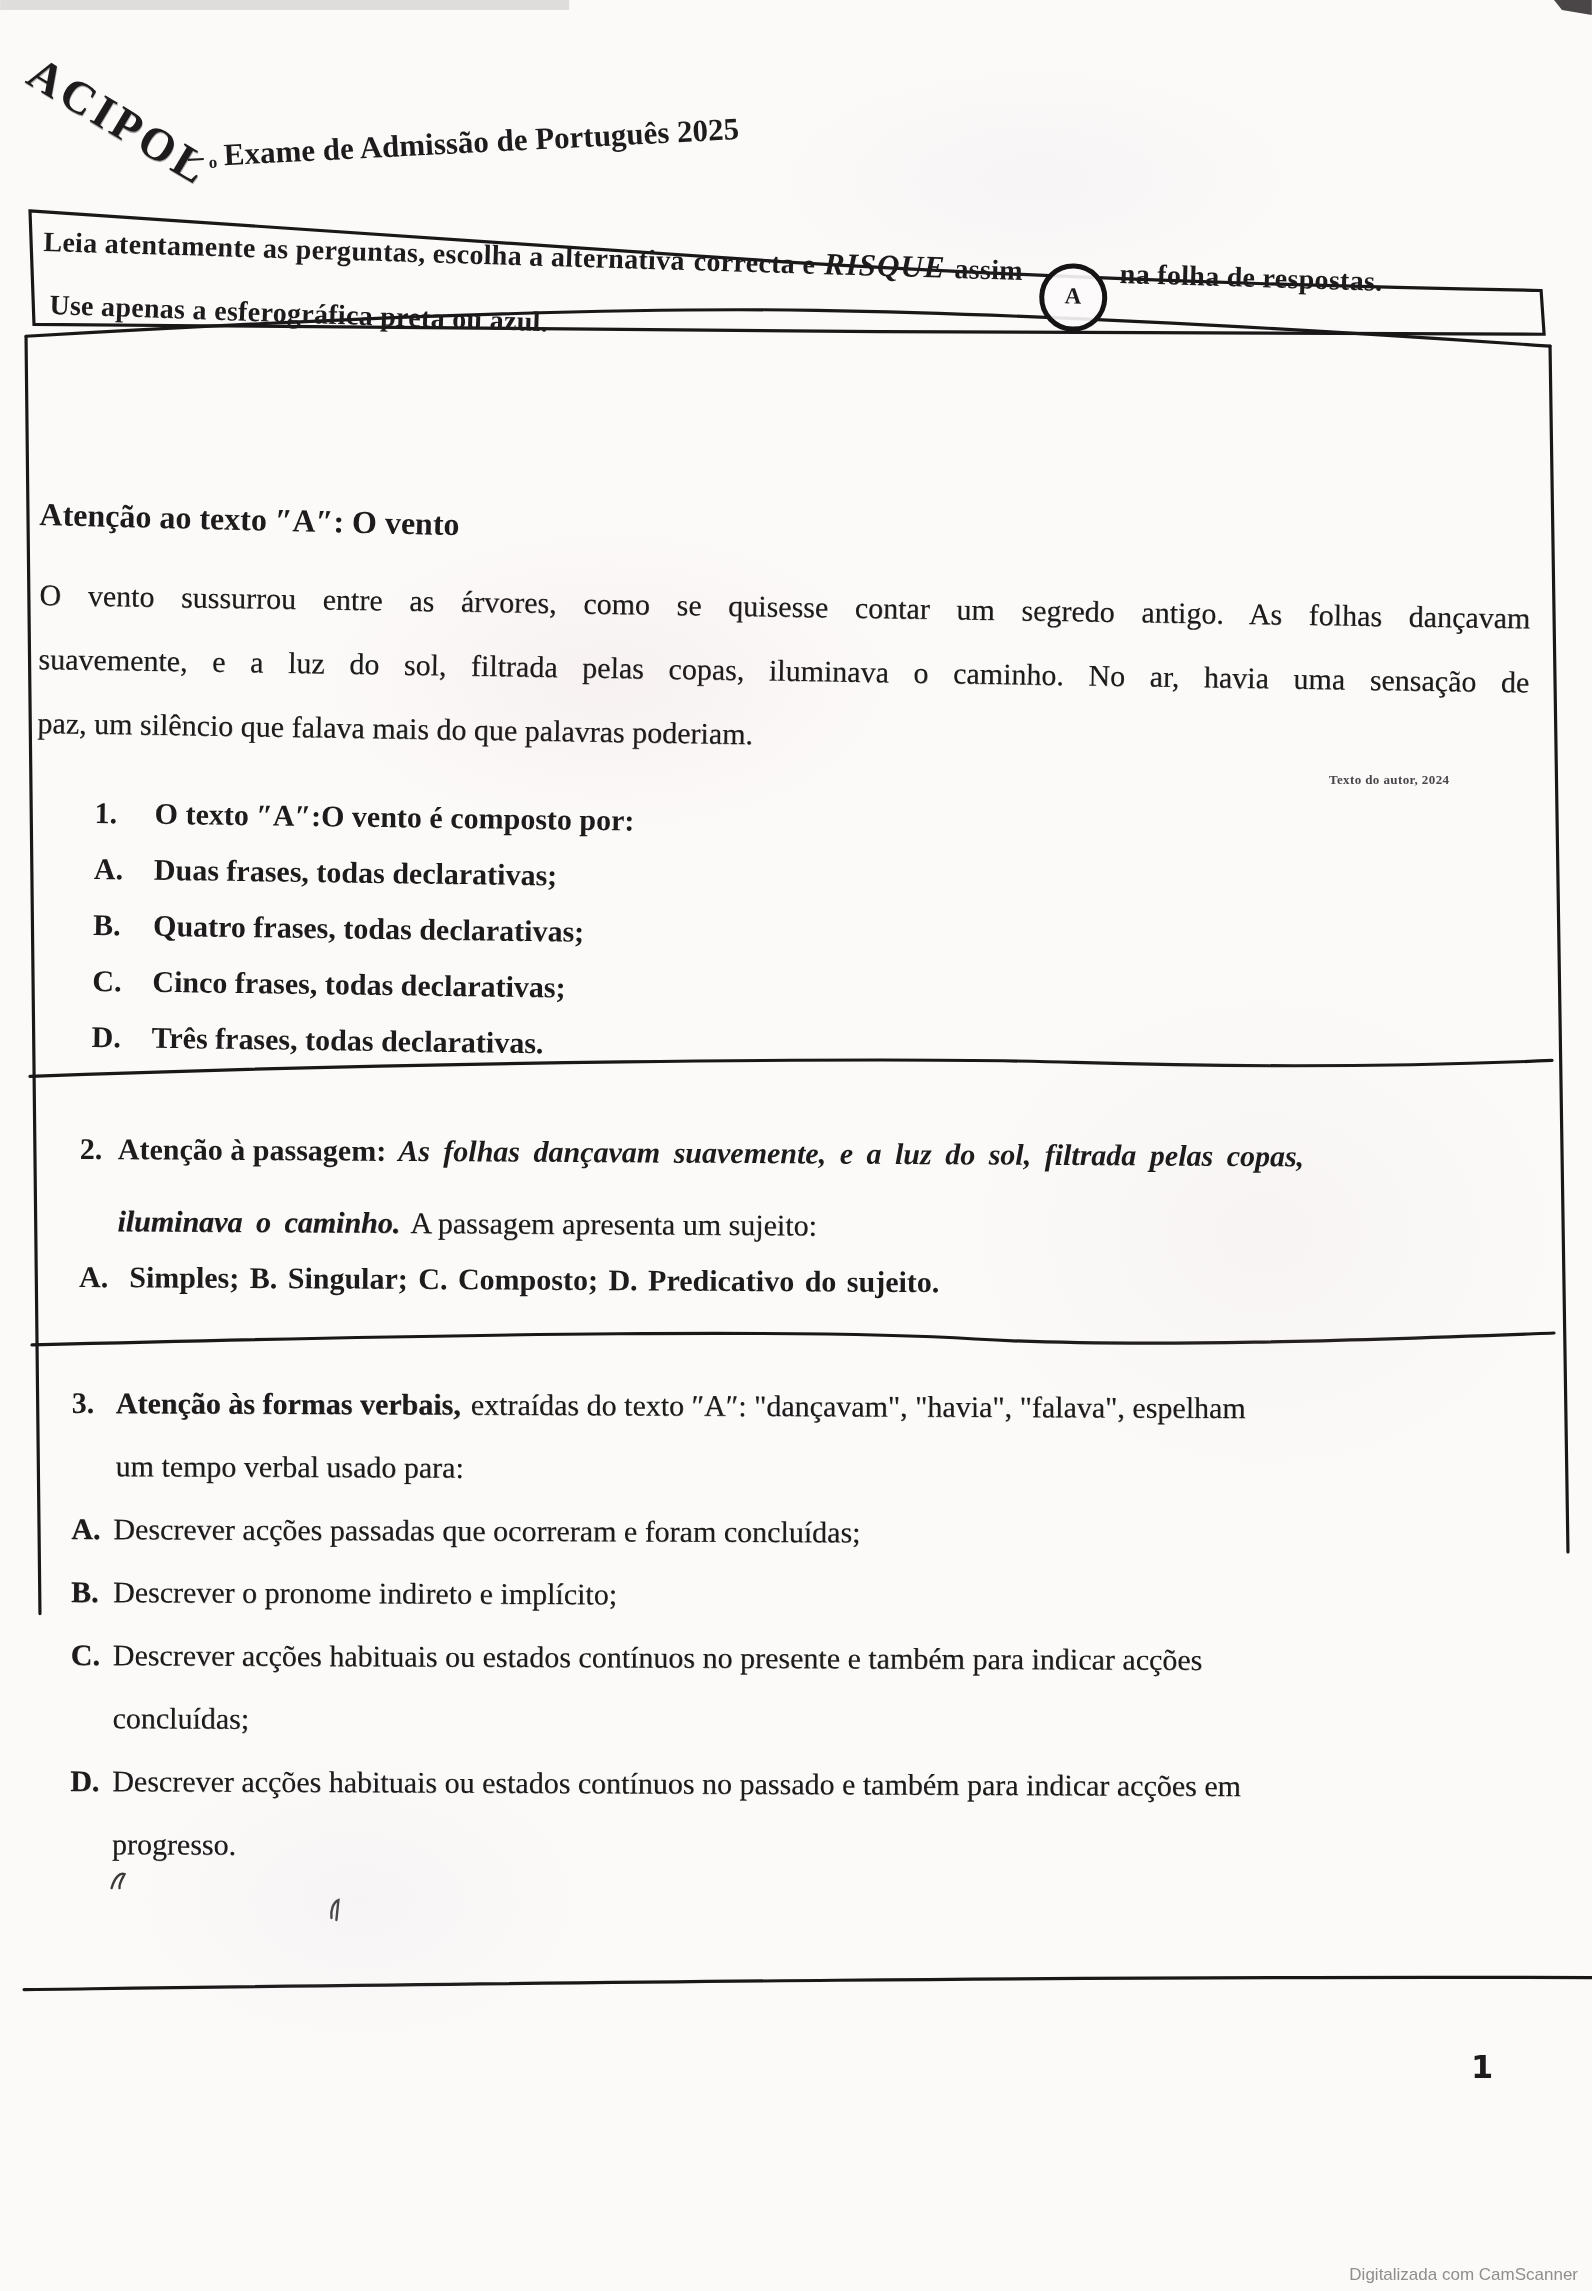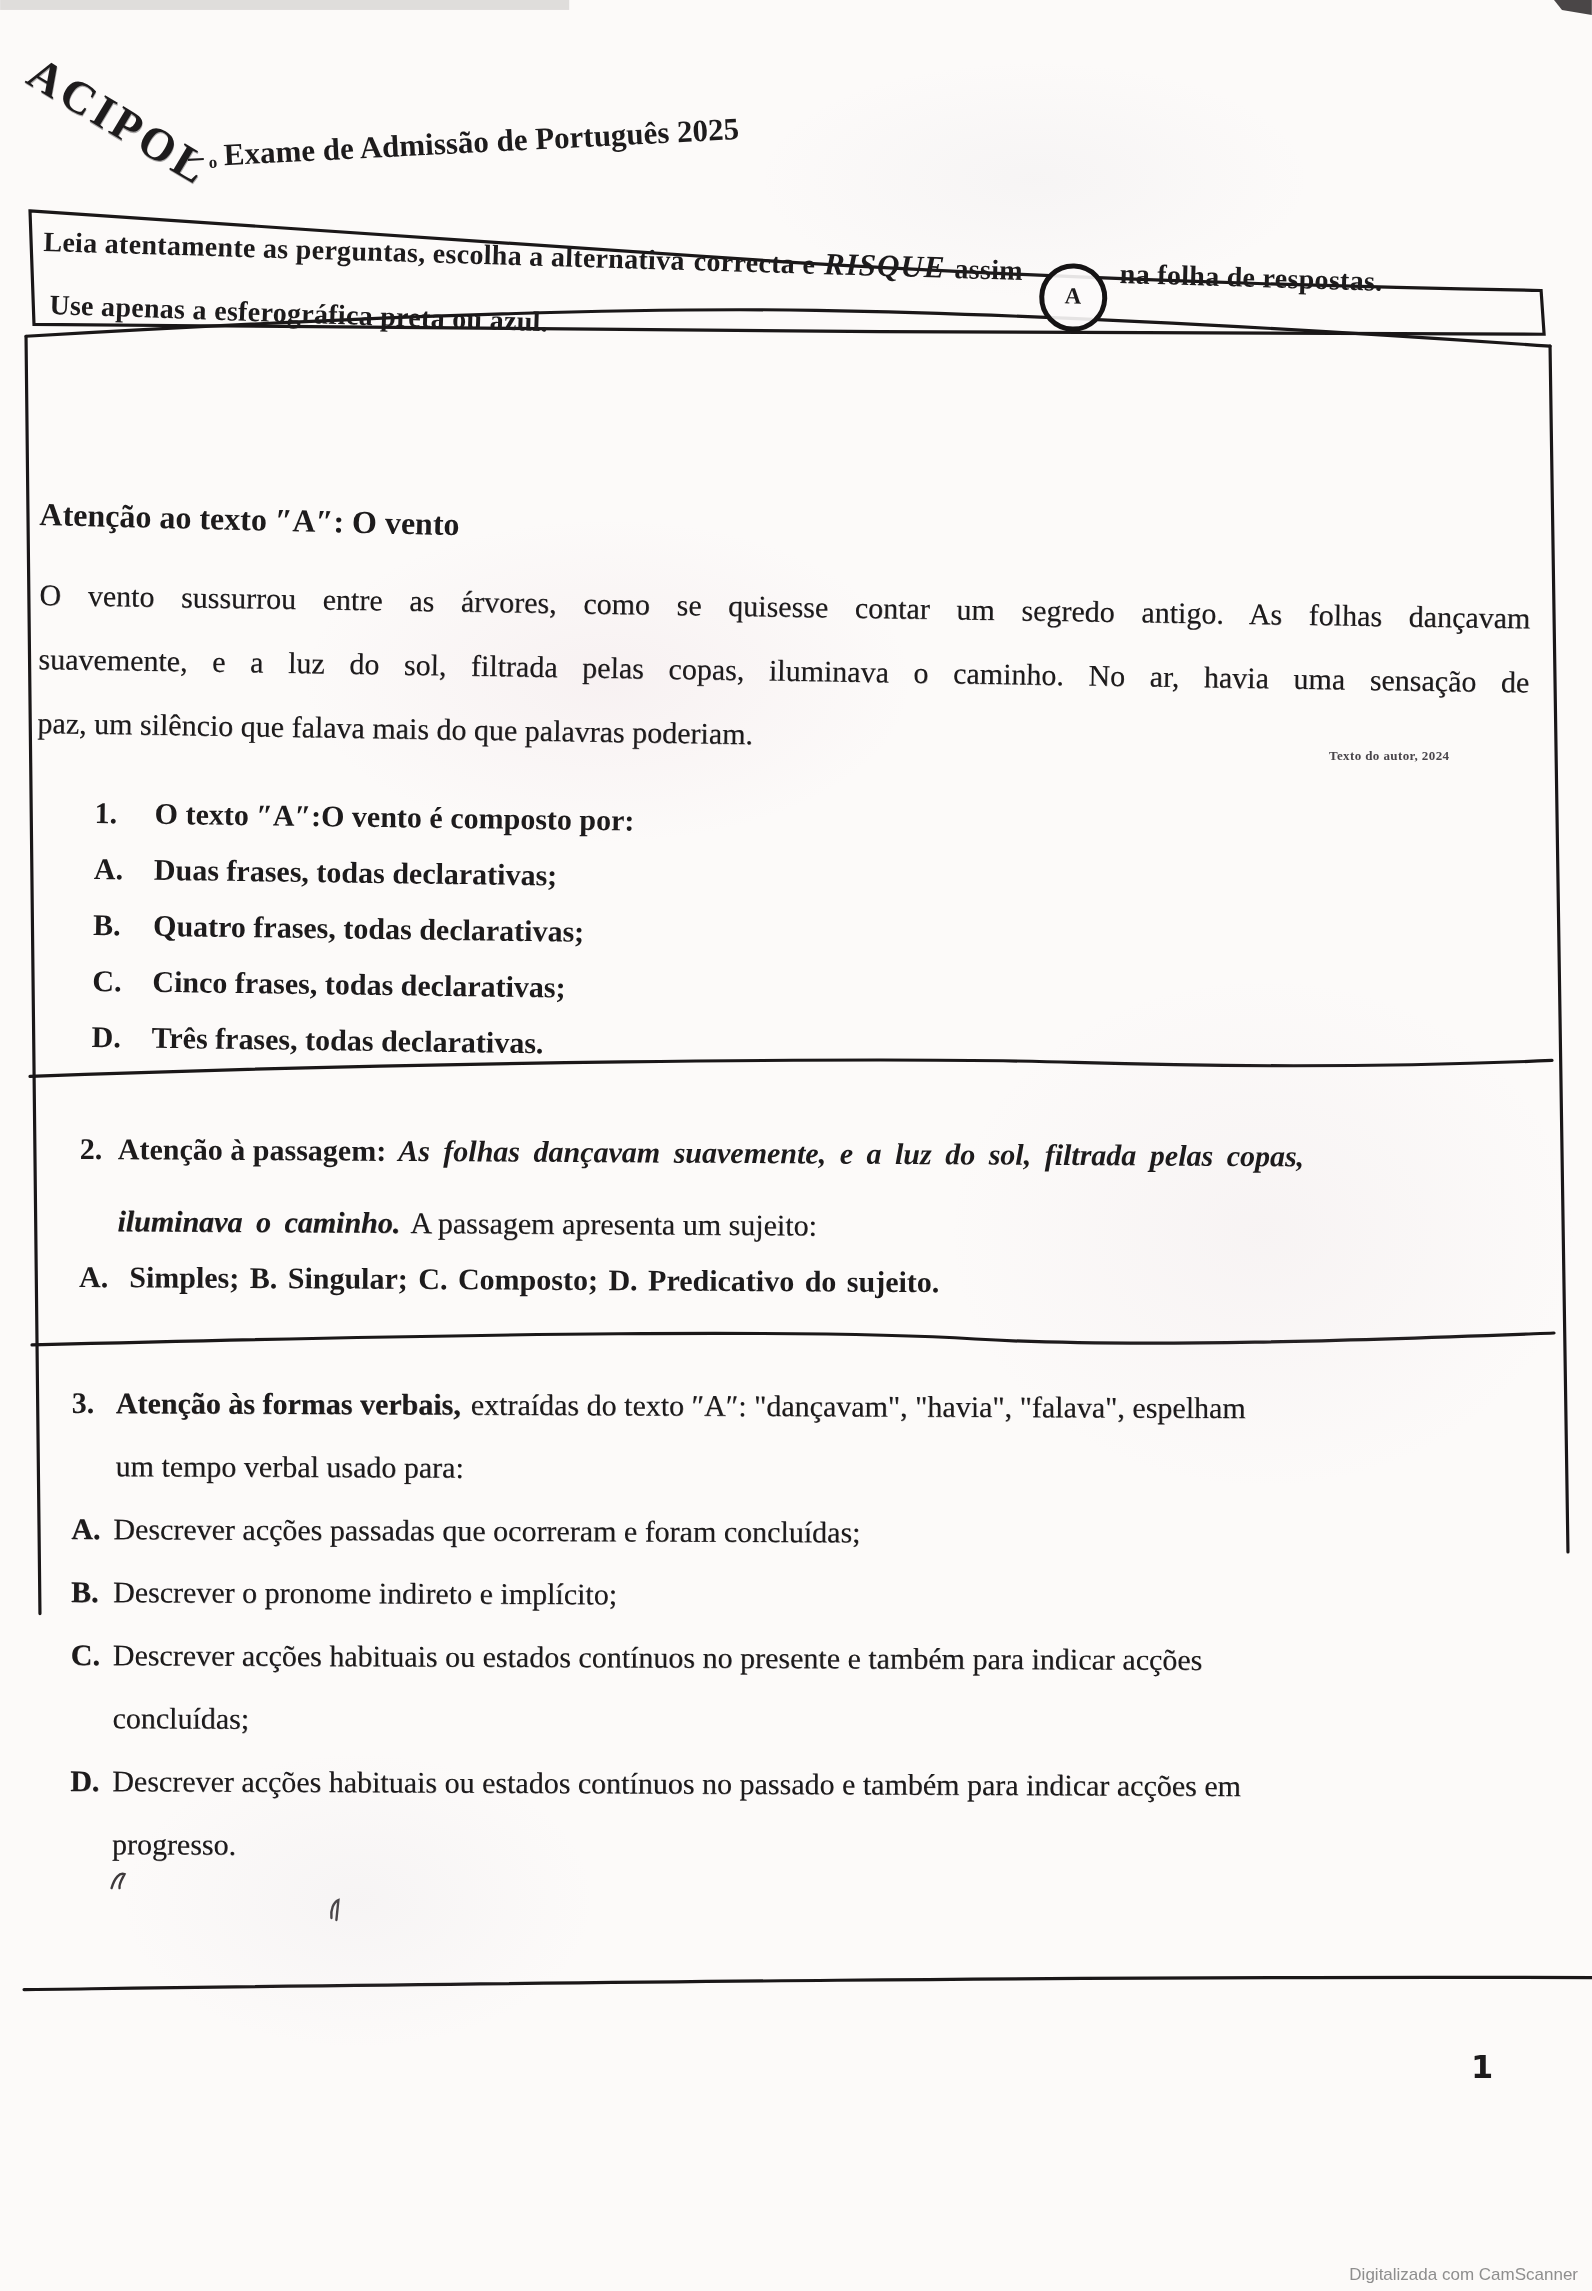--- a/index.html
+++ b/index.html
@@ -49,21 +49,21 @@
     position:absolute;left:40px;top:496px;font-size:32px;font-weight:700;
     transform:rotate(1.4deg);transform-origin:0 0;white-space:nowrap;
   }
   .texta-body{
     position:absolute;left:40px;top:563px;width:1491px;font-size:30px;line-height:64px;
     transform:rotate(0.9deg);transform-origin:0 0;
   }
   .texta-body .jline{text-align:justify;text-align-last:justify;}
   .texta-body .lline{text-align:left;}
   .texta-source{
-    position:absolute;left:1329px;top:748px;font-size:13px;font-weight:700;
+    position:absolute;left:1329px;top:772px;font-size:13px;font-weight:700;
     color:#49454a;letter-spacing:0.4px;
   }
 
   .q1{
     position:absolute;left:95px;top:796px;font-size:30px;font-weight:700;
     transform:rotate(0.8deg);transform-origin:0 0;
   }
   .q1 .row{display:flex;height:56px;align-items:flex-start;}
   .q1 .num{width:60px;flex:none;}
 

